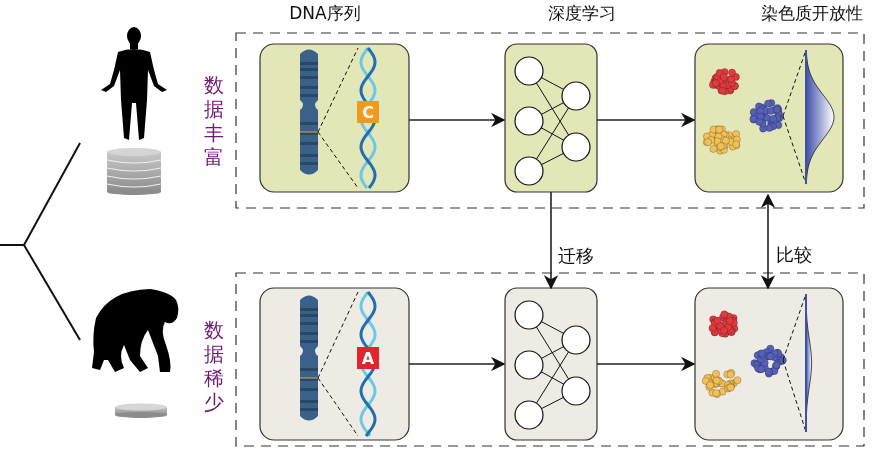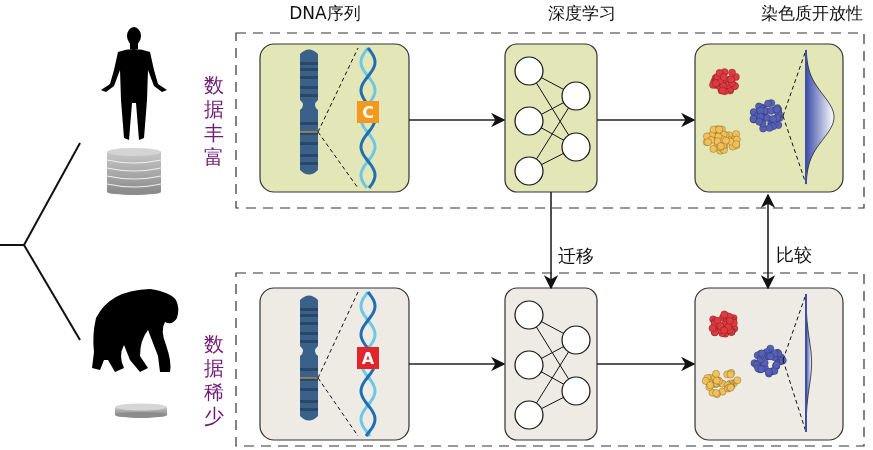--- a/index.html
+++ b/index.html
@@ -415,16 +415,16 @@
 
   <line x1="551" y1="192" x2="551" y2="288" stroke="#222" stroke-width="1.6" marker-end="url(#arr)"></line>
   <line x1="768" y1="195" x2="768" y2="288" stroke="#222" stroke-width="1.6" marker-start="url(#arr)" marker-end="url(#arr)"></line>
 </svg>
 
 <div class="col-title" style="left:325px">DNA序列</div>
 <div class="col-title" style="left:582px">深度学习</div>
 <div class="col-title" style="left:812px">染色质开放性</div>
 
 <div class="row-label" style="left:202px; top:73px;">数据丰富</div>
-<div class="row-label" style="left:202px; top:332px;">数据稀少</div>
+<div class="row-label" style="left:202px; top:318px;">数据稀少</div>
 
 <div class="edge-label" style="left:558px; top:244px;">迁移</div>
 <div class="edge-label" style="left:776px; top:232px;margin-top:11px;">比较</div>
 
 </body></html>

